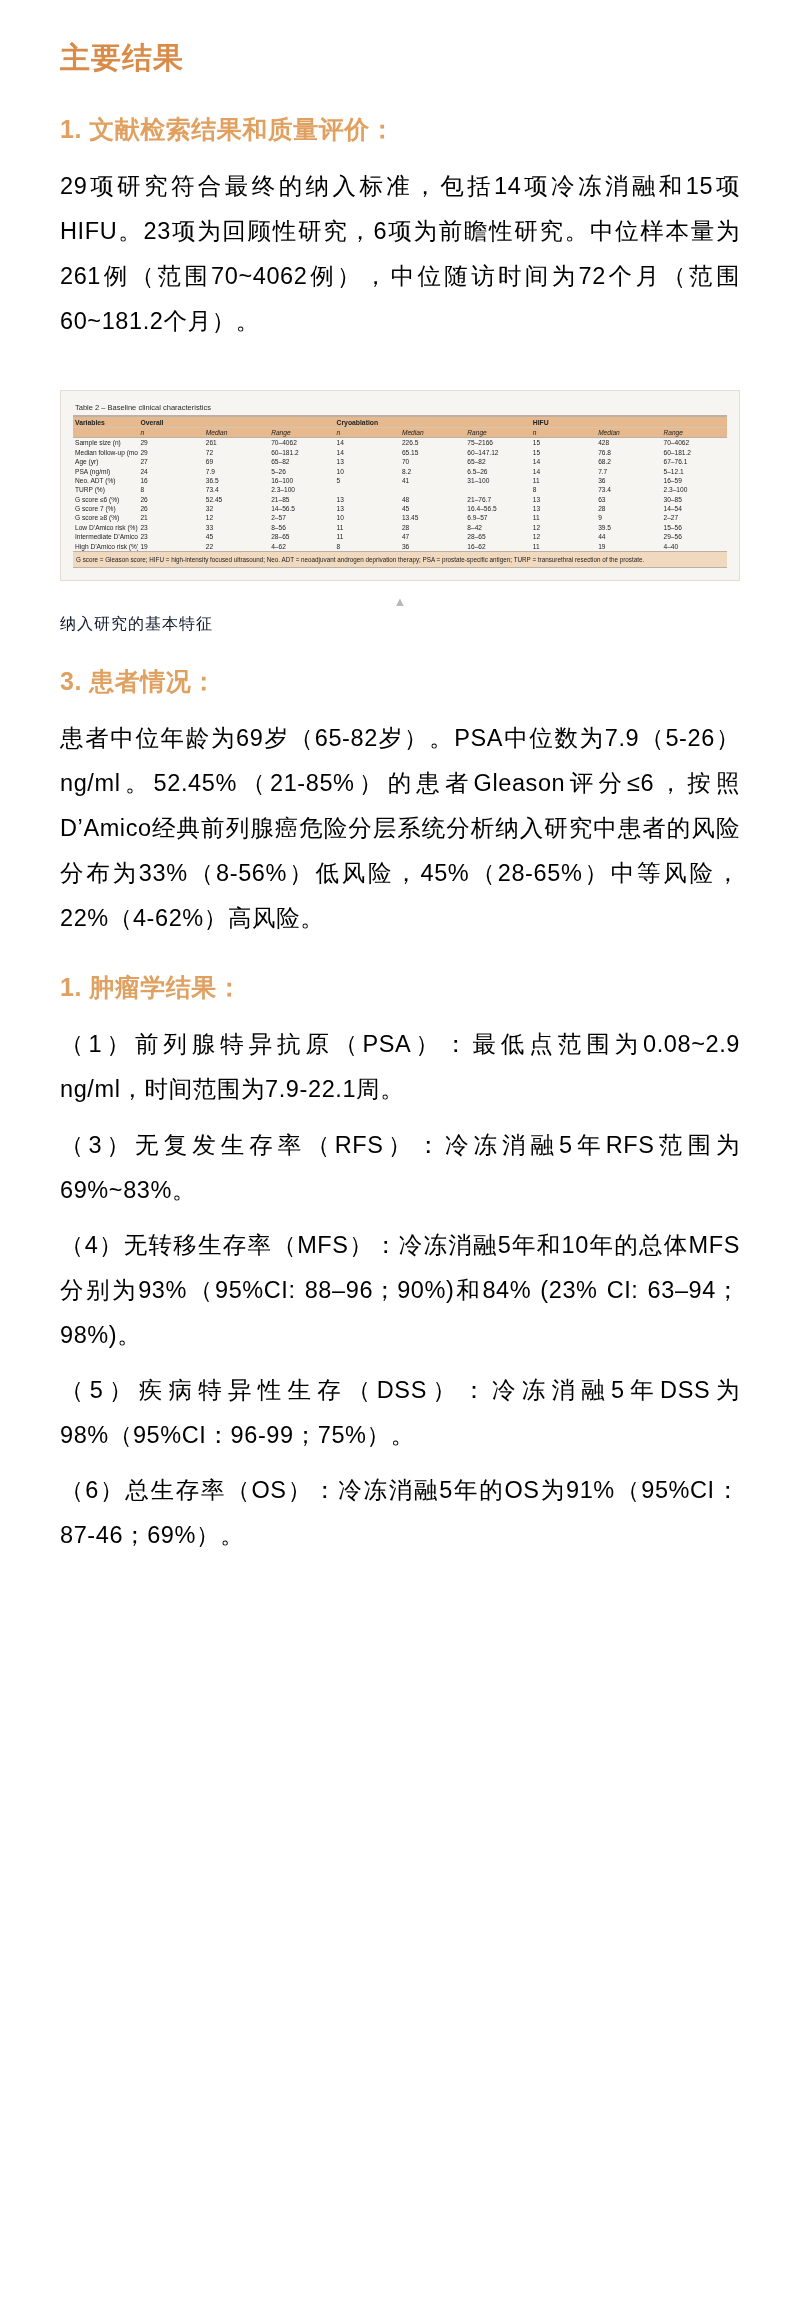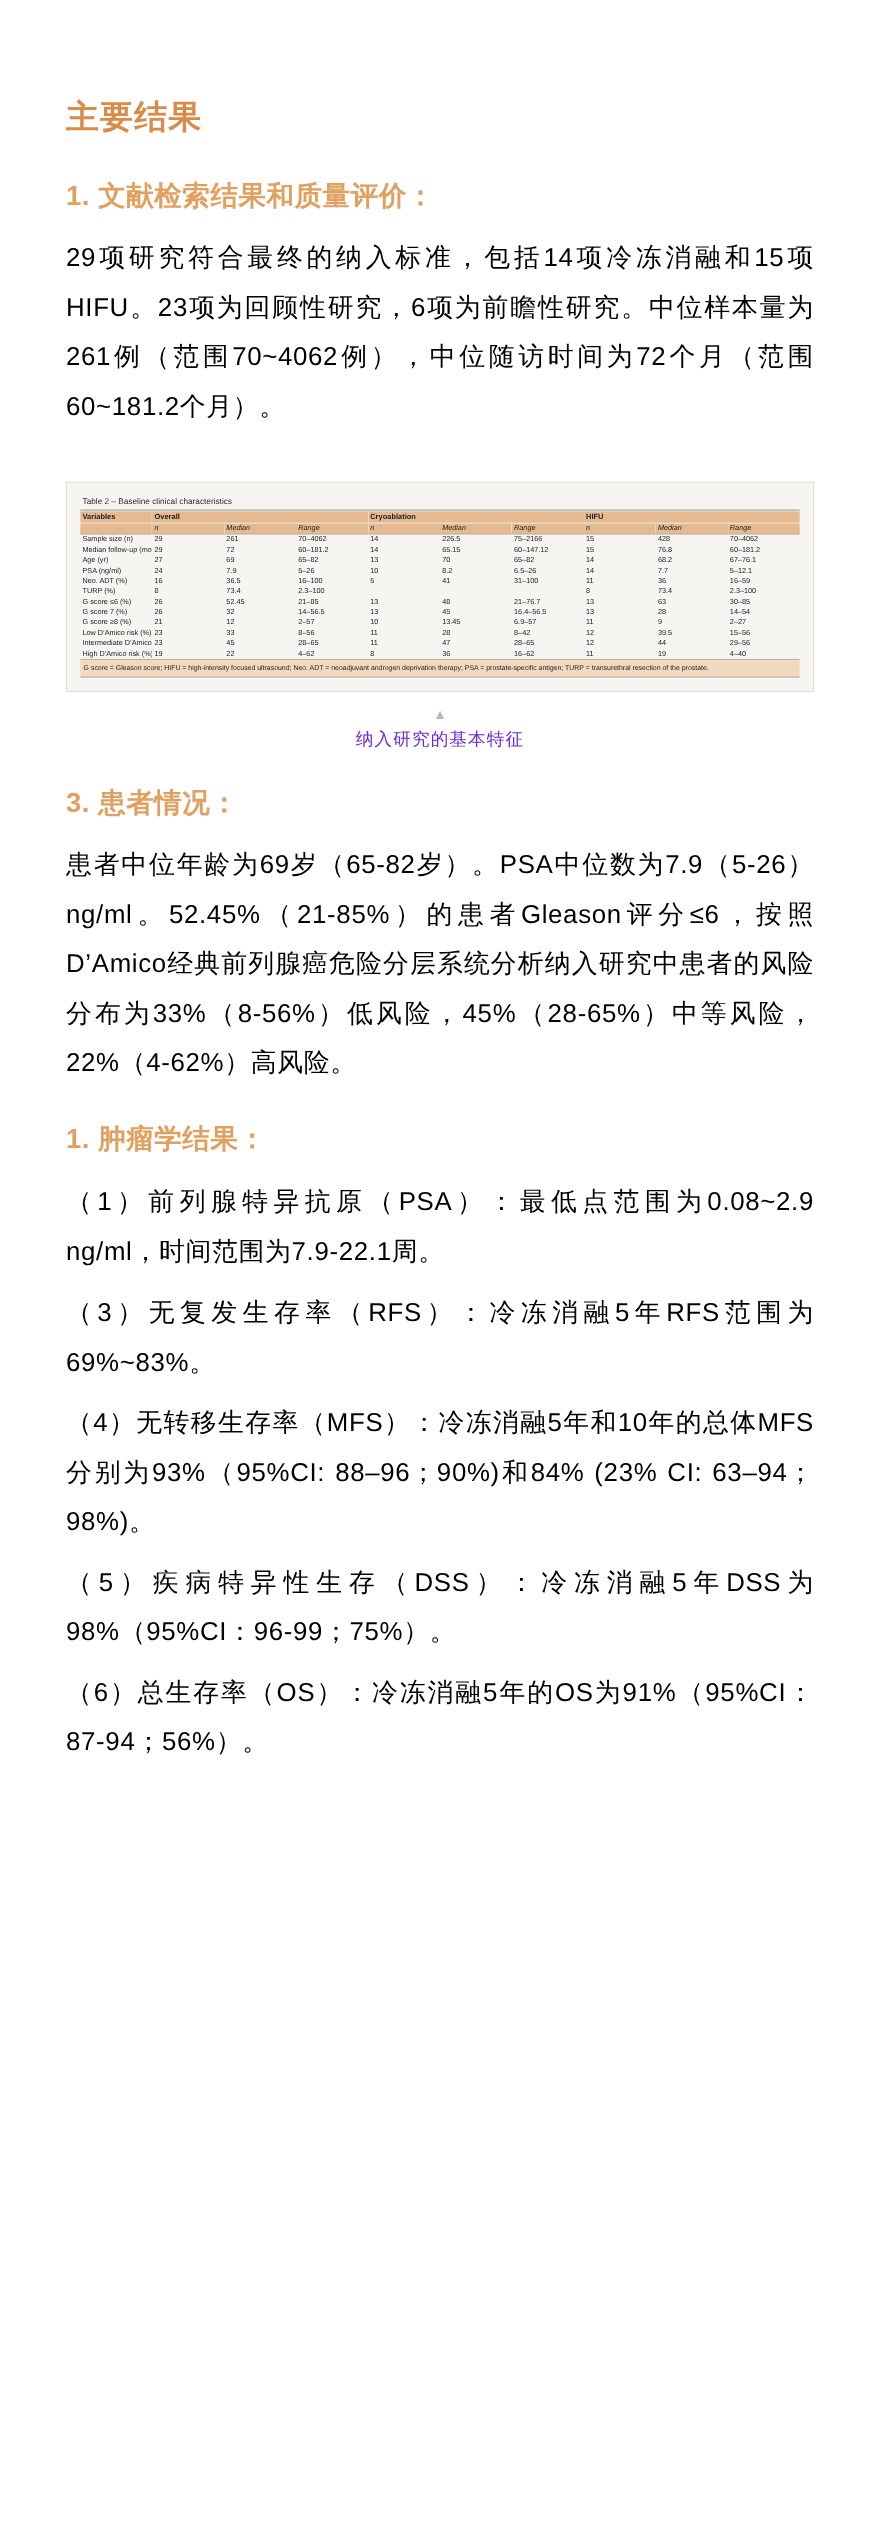--- a/index.html
+++ b/index.html
@@ -10,21 +10,20 @@
   }
   body {
     width: 800px;
     min-height: 2316px;
     font-family: "Liberation Sans", sans-serif;
     color: #1a1a1a;
   }
   .page {
     width: 800px;
     padding: 38px 60px 30px 60px;
-    margin-top: 48px;
   }
   .main-title {
     font-size: 30px;
     font-weight: bold;
     color: #d98c4a;
     letter-spacing: 1px;
     margin: 0 0 34px 0;
   }
   .section-title {
     font-size: 25px;
@@ -99,23 +98,23 @@
     border-bottom: 1px solid #b9b2a7;
   }
   .fig-arrow {
     text-align: center;
     margin: 14px 0 6px 0;
     color: #b9b9b9;
     font-size: 13px;
     line-height: 1;
   }
   .fig-caption {
-    text-align: center;
+    text-align: left;
     font-size: 16px;
-    color: #6d28d9;
+    color: #0f172a;
     letter-spacing: 1px;
     margin-bottom: 6px;
   }
 </style>
 </head>
 <body>
 
 <div class="page">
 
   <h1 class="main-title">主要结果</h1>
@@ -303,15 +302,15 @@
   </div>
 
   <h2 class="section-title">3. 患者情况：</h2>
   <p class="body-text">患者中位年龄为69岁（65-82岁）。PSA中位数为7.9（5-26）ng/ml。52.45%（21-85%）的患者Gleason评分≤6，按照D’Amico经典前列腺癌危险分层系统分析纳入研究中患者的风险分布为33%（8-56%）低风险，45%（28-65%）中等风险，22%（4-62%）高风险。</p>
 
   <h2 class="section-title">1. 肿瘤学结果：</h2>
   <p class="body-text">（1）前列腺特异抗原（PSA）：最低点范围为0.08~2.9 ng/ml，时间范围为7.9-22.1周。</p>
   <p class="body-text">（3）无复发生存率（RFS）：冷冻消融5年RFS范围为69%~83%。</p>
   <p class="body-text">（4）无转移生存率（MFS）：冷冻消融5年和10年的总体MFS分别为93%（95%CI: 88–96；90%)和84% (23% CI: 63–94；98%)。</p>
   <p class="body-text">（5）疾病特异性生存（DSS）：冷冻消融5年DSS为98%（95%CI：96-99；75%）。</p>
-  <p class="body-text">（6）总生存率（OS）：冷冻消融5年的OS为91%（95%CI：87-94；56%）。</p>
+  <p class="body-text">（6）总生存率（OS）：冷冻消融5年的OS为91%（95%CI：87-46；69%）。</p>
 
 </div>
 
 </body></html>

